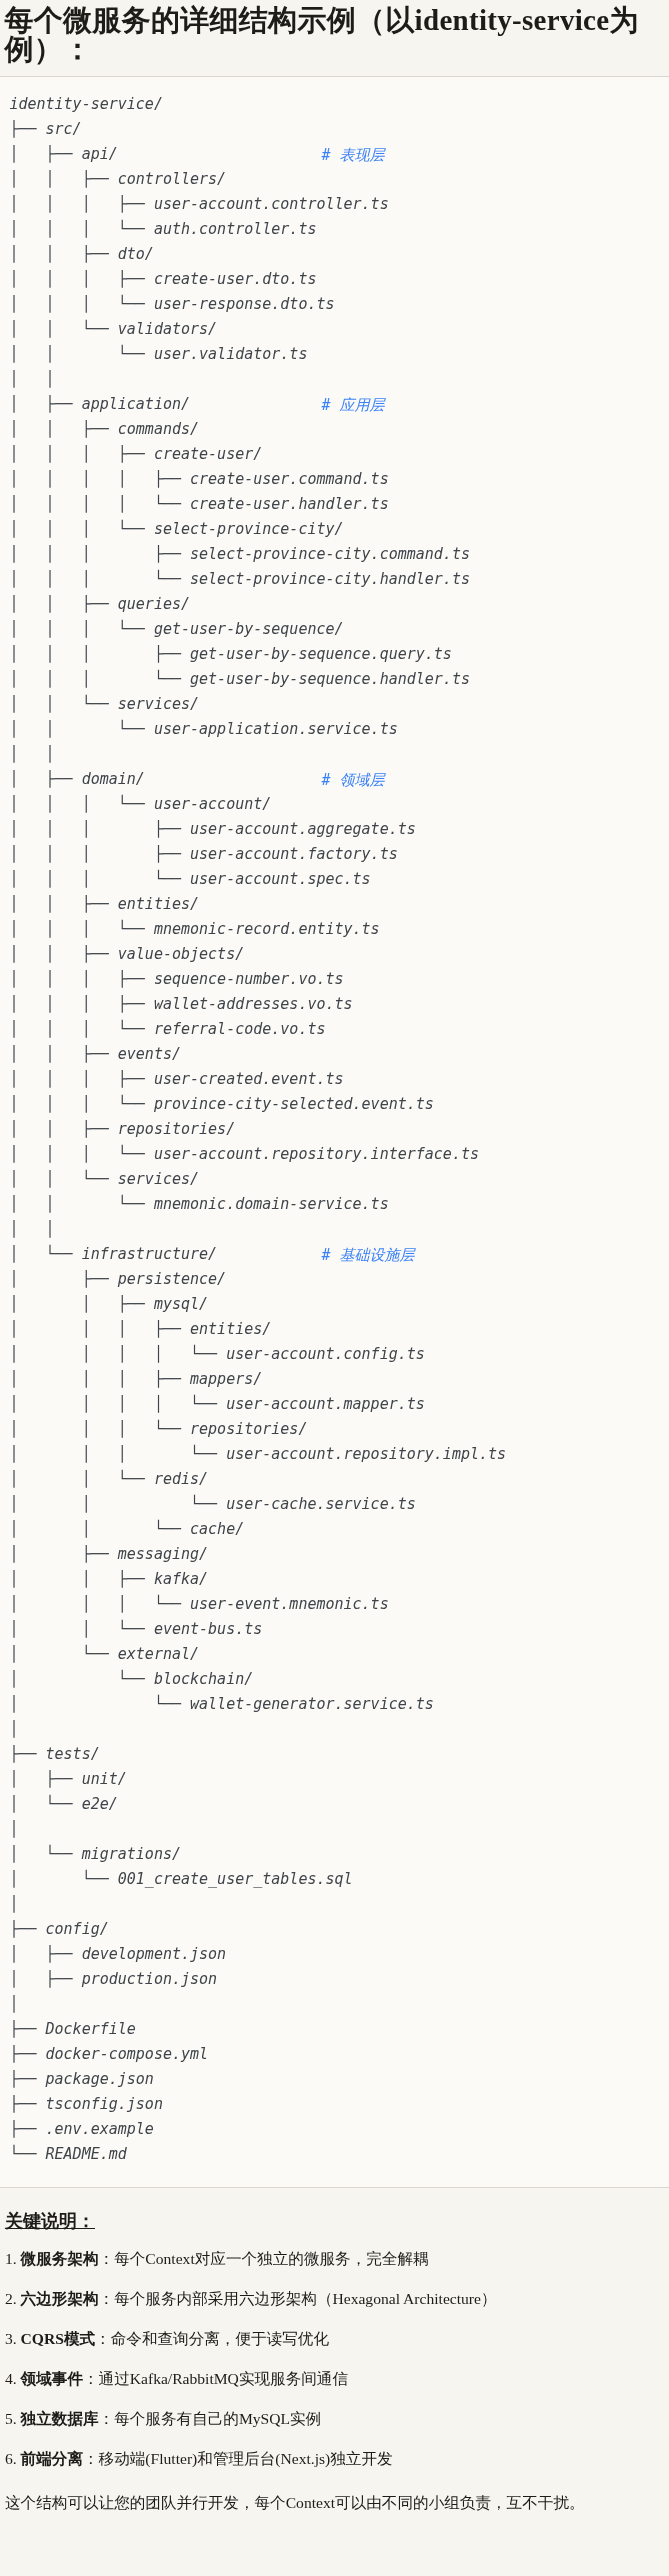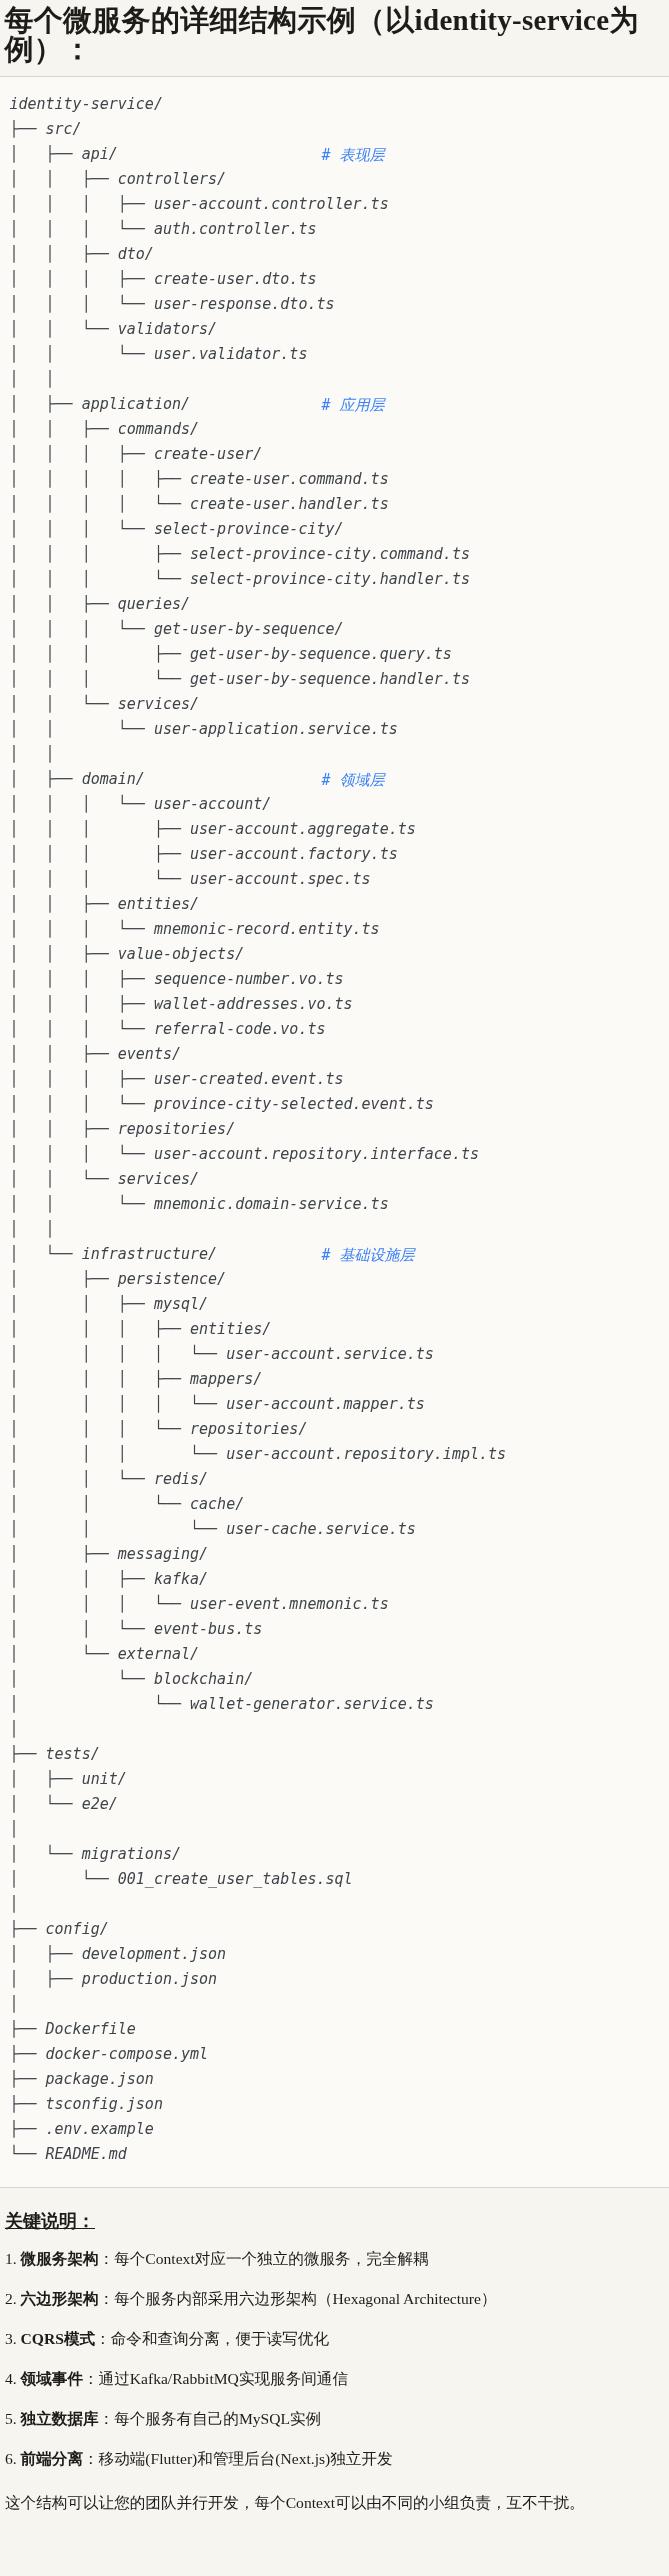--- a/index.html
+++ b/index.html
@@ -114,28 +114,28 @@
       <div class="tline"><span>│   │   │   └── province-city-selected.event.ts</span></div>
       <div class="tline"><span>│   │   ├── repositories/</span></div>
       <div class="tline"><span>│   │   │   └── user-account.repository.interface.ts</span></div>
       <div class="tline"><span>│   │   └── services/</span></div>
       <div class="tline"><span>│   │       └── mnemonic.domain-service.ts</span></div>
       <div class="tline"><span>│   │</span></div>
       <div class="tline"><span>│   └── infrastructure/</span><span class="tcomment"># 基础设施层</span></div>
       <div class="tline"><span>│       ├── persistence/</span></div>
       <div class="tline"><span>│       │   ├── mysql/</span></div>
       <div class="tline"><span>│       │   │   ├── entities/</span></div>
-      <div class="tline"><span>│       │   │   │   └── user-account.service.ts</span></div>
+      <div class="tline"><span>│       │   │   │   └── user-account.config.ts</span></div>
       <div class="tline"><span>│       │   │   ├── mappers/</span></div>
       <div class="tline"><span>│       │   │   │   └── user-account.mapper.ts</span></div>
       <div class="tline"><span>│       │   │   └── repositories/</span></div>
       <div class="tline"><span>│       │   │       └── user-account.repository.impl.ts</span></div>
       <div class="tline"><span>│       │   └── redis/</span></div>
+      <div class="tline"><span>│       │           └── user-cache.service.ts</span></div>
       <div class="tline"><span>│       │       └── cache/</span></div>
-      <div class="tline"><span>│       │           └── user-cache.service.ts</span></div>
       <div class="tline"><span>│       ├── messaging/</span></div>
       <div class="tline"><span>│       │   ├── kafka/</span></div>
       <div class="tline"><span>│       │   │   └── user-event.mnemonic.ts</span></div>
       <div class="tline"><span>│       │   └── event-bus.ts</span></div>
       <div class="tline"><span>│       └── external/</span></div>
       <div class="tline"><span>│           └── blockchain/</span></div>
       <div class="tline"><span>│               └── wallet-generator.service.ts</span></div>
       <div class="tline"><span>│</span></div>
       <div class="tline"><span>├── tests/</span></div>
       <div class="tline"><span>│   ├── unit/</span></div>

